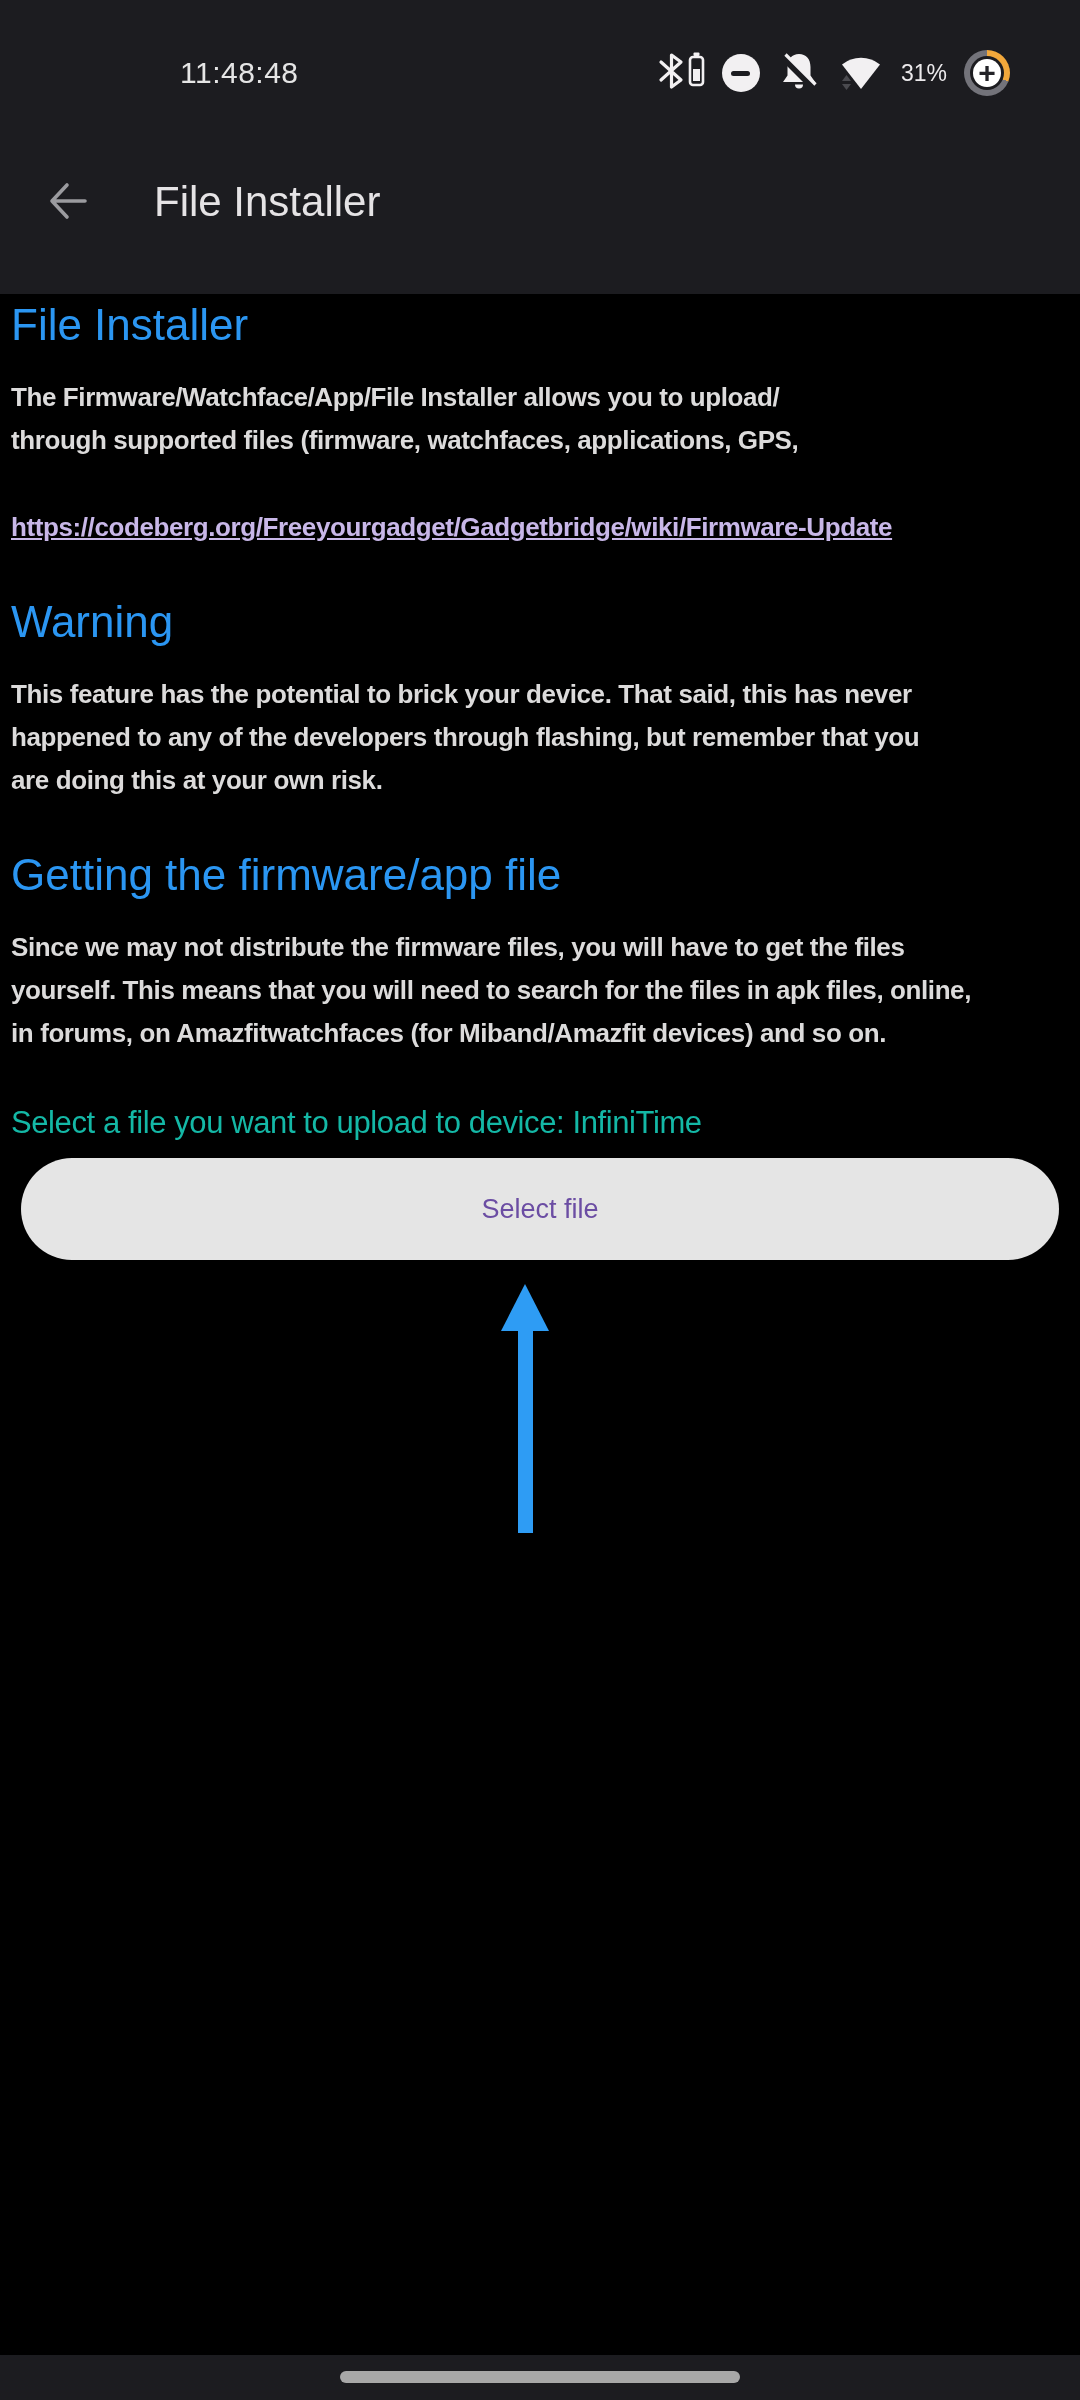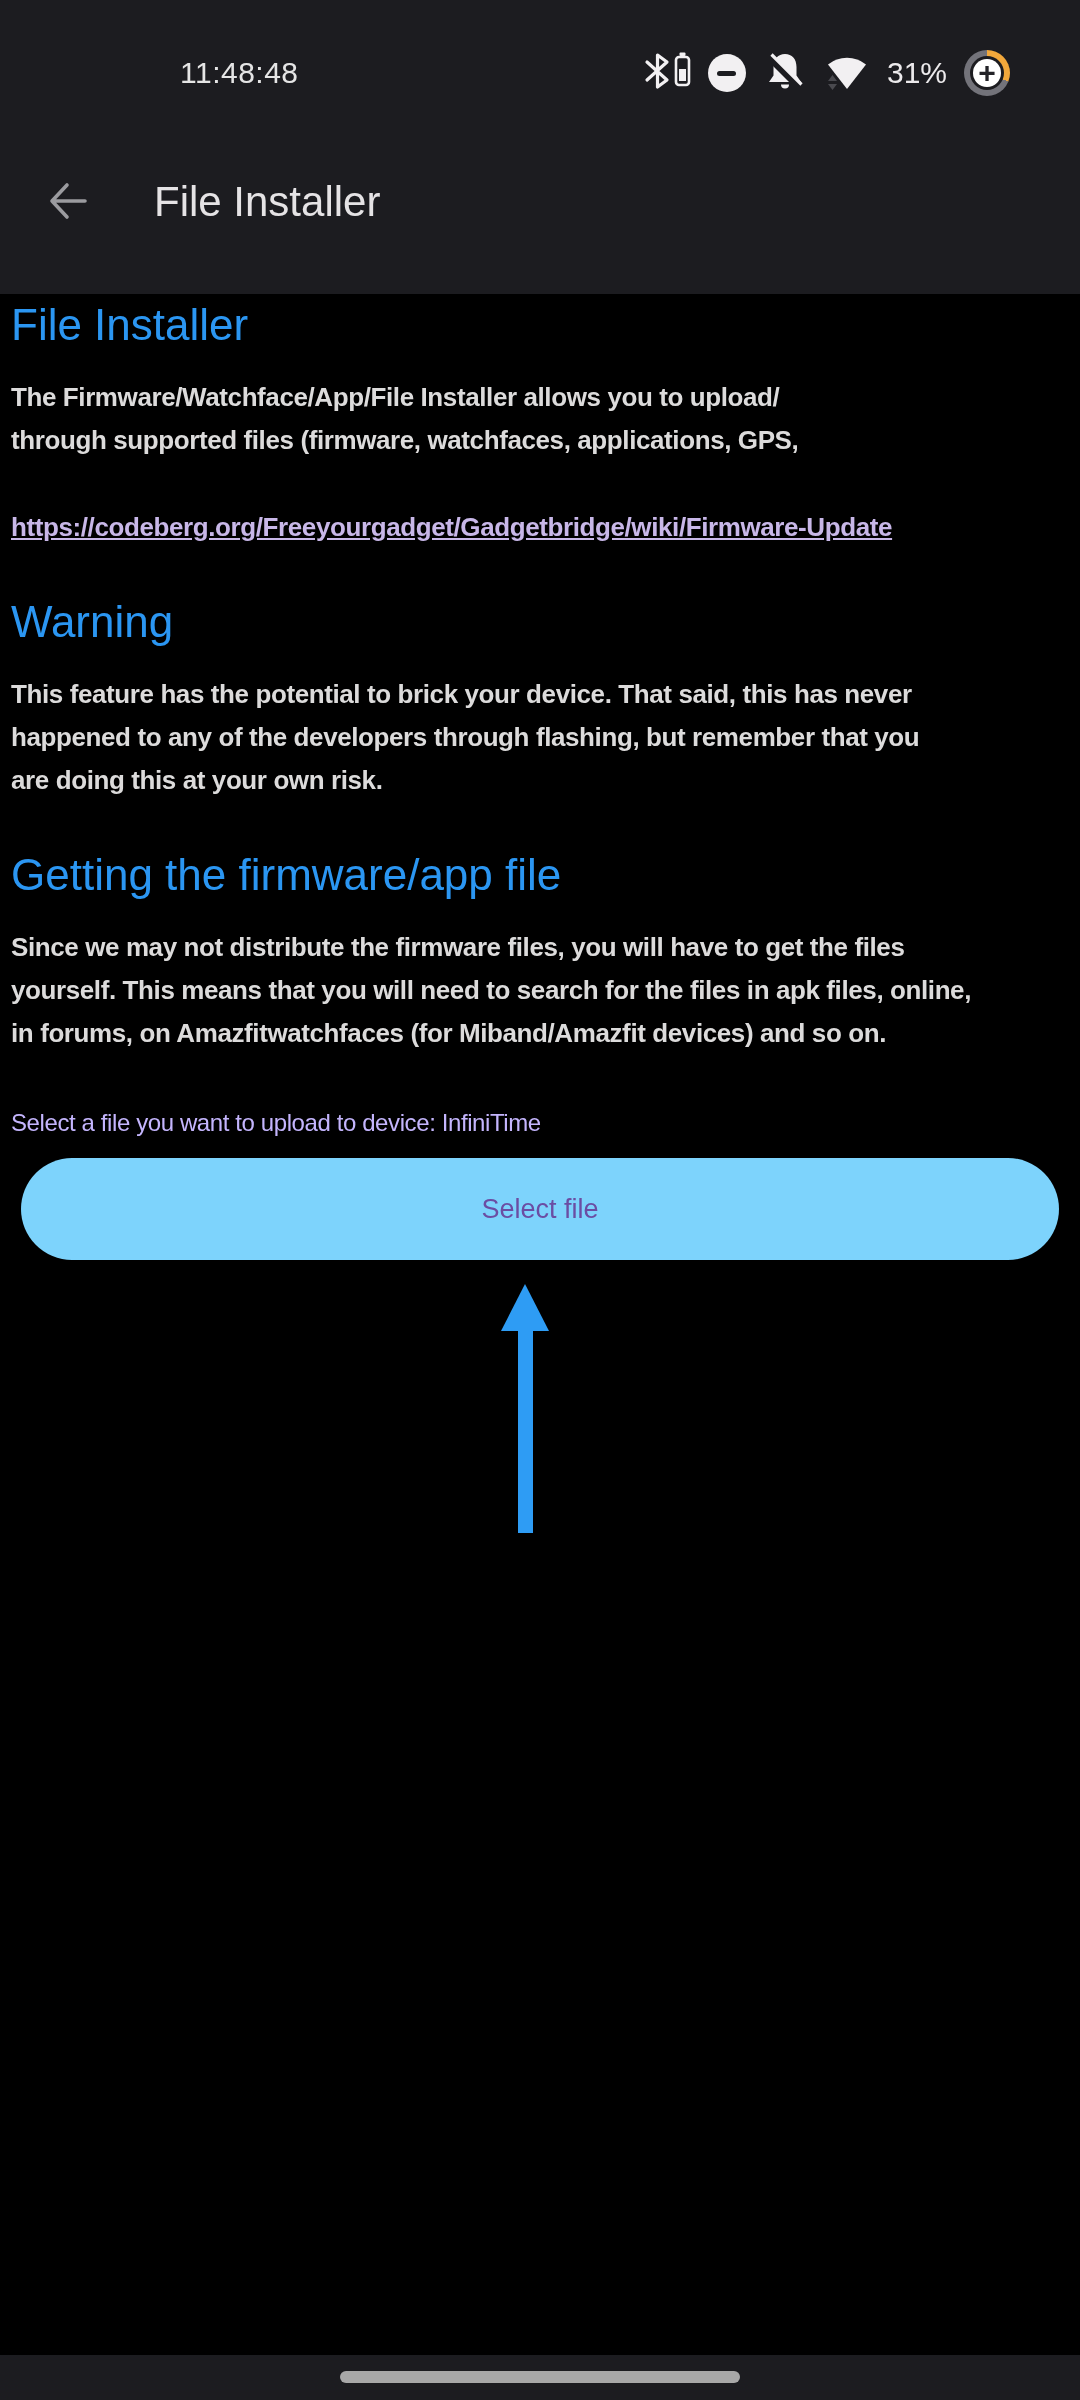--- a/index.html
+++ b/index.html
@@ -16,21 +16,21 @@
   }
   .statusbar .time {
     position:absolute; left:180px; top:50px; height:46px;
     display:flex; align-items:center;
     color:#e5e5e5; font-size:30px; letter-spacing:0.5px;
   }
   .status-icons {
     position:absolute; right:70px; top:50px; height:46px;
     display:flex; align-items:center; gap:17px;
   }
-  .pct { color:#eceaec; font-size:30px; }
+  .pct { color:#eceaec; font-size:23px; }
   .dnd-icon {
     width:38px; height:38px; border-radius:50%; background:#f2f0f2;
     display:flex; align-items:center; justify-content:center;
   }
   .dnd-icon .bar { width:19px; height:5px; border-radius:2.5px; background:#1c1c20; }
   .batt-ring {
     position:relative; width:46px; height:46px; border-radius:50%;
     background:conic-gradient(#f2a83b 0deg 112deg, #73737a 112deg 360deg);
   }
   .batt-ring::before {
@@ -64,26 +64,26 @@
     margin:46px 0 24px 0; white-space:nowrap;
   }
   h1.sect.first { margin-top:4px; }
   .para { color:#dcdbdb; font-size:26px; line-height:43px; letter-spacing:-0.4px;font-weight:bold; }
   .para .ln { white-space:nowrap; }
   a.wiki-link {
     color:#c8b7e8; font-size:26px; line-height:43px; letter-spacing:-0.4px;
     text-decoration:underline; white-space:nowrap; display:inline-block;margin-top:44px;
   }
   .prompt {
-    margin-top:46px; color:#c4b5fd; font-size:24px; line-height:43px;
+    margin-top:46px; color:#14b8a6; font-size:31px; line-height:43px;
     letter-spacing:-0.4px; white-space:nowrap;
   }
   .select-btn {
     display:block; margin:14px 0 0 10px; width:calc(100% - 20px); height:102px;
-    background:#7dd3fc; border:none; border-radius:51px; cursor:pointer;
+    background:#e5e5e5; border:none; border-radius:51px; cursor:pointer;
     color:#6b4da3; font-size:27px; font-family:"Liberation Sans", sans-serif;
   }
   
   .up-arrow { margin-top:24px; margin-left:490px; width:48px; }
   .up-arrow .head {
     width:0; height:0;
     border-left:24px solid transparent; border-right:24px solid transparent;
     border-bottom:47px solid #2e9cf4;
   }
   .up-arrow .shaft {

